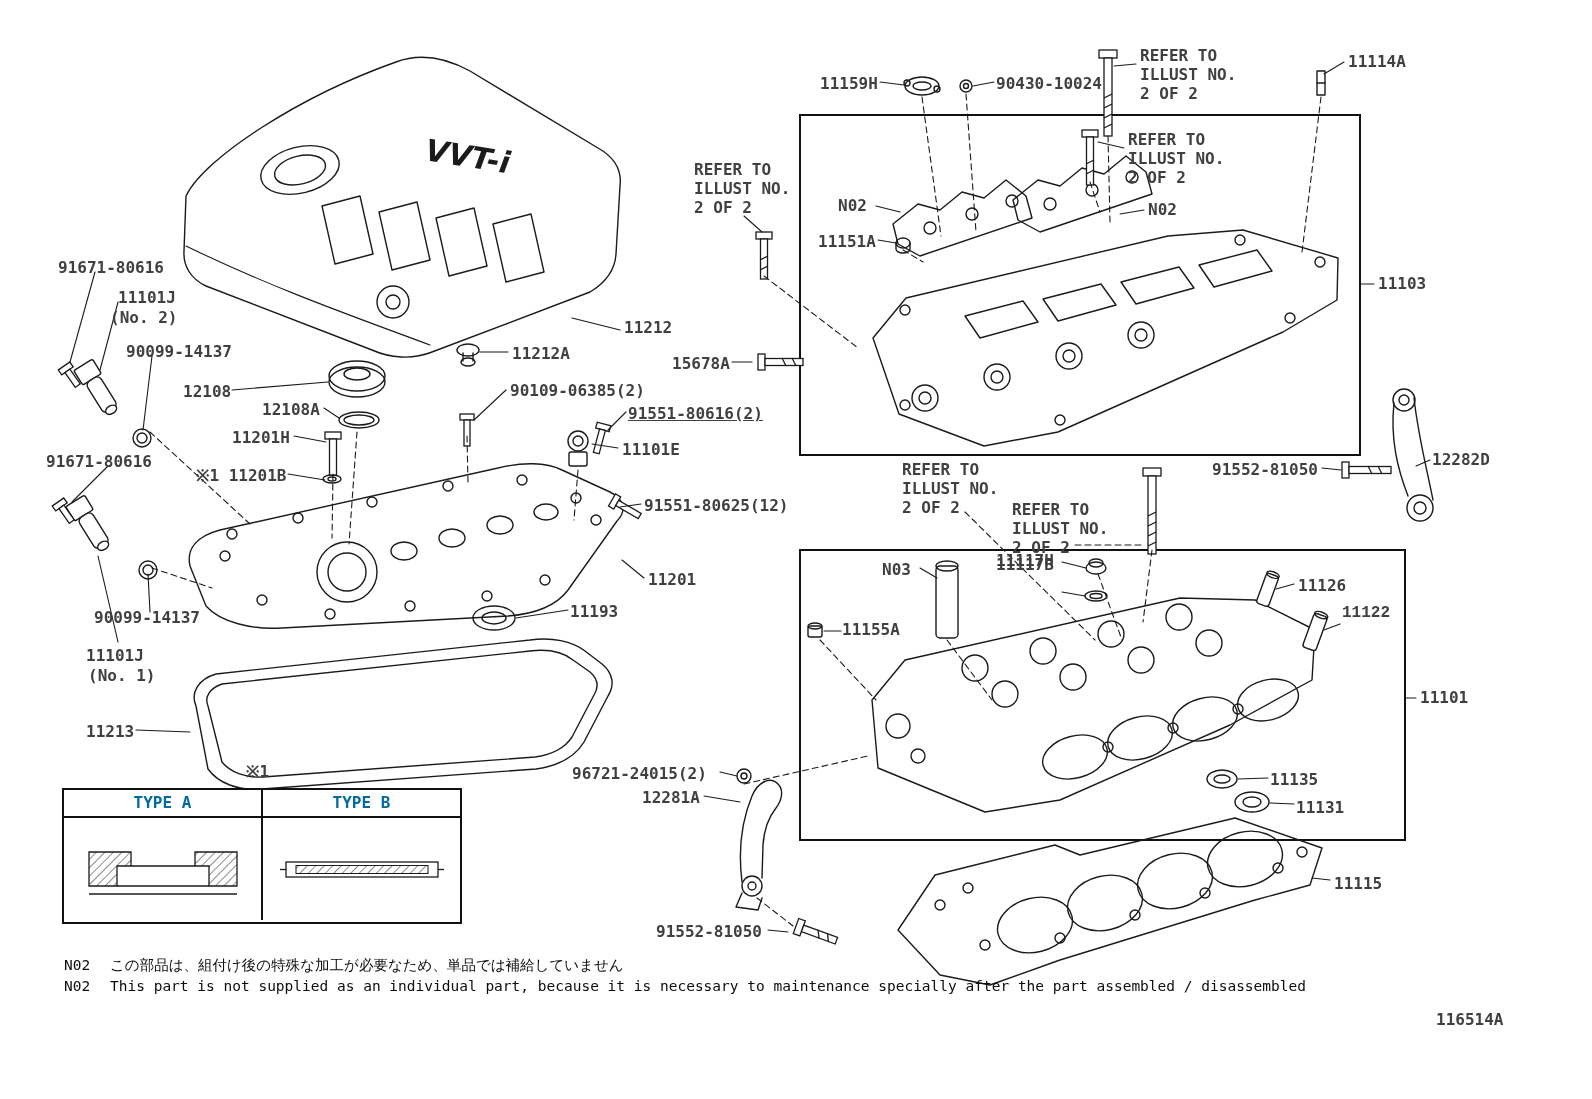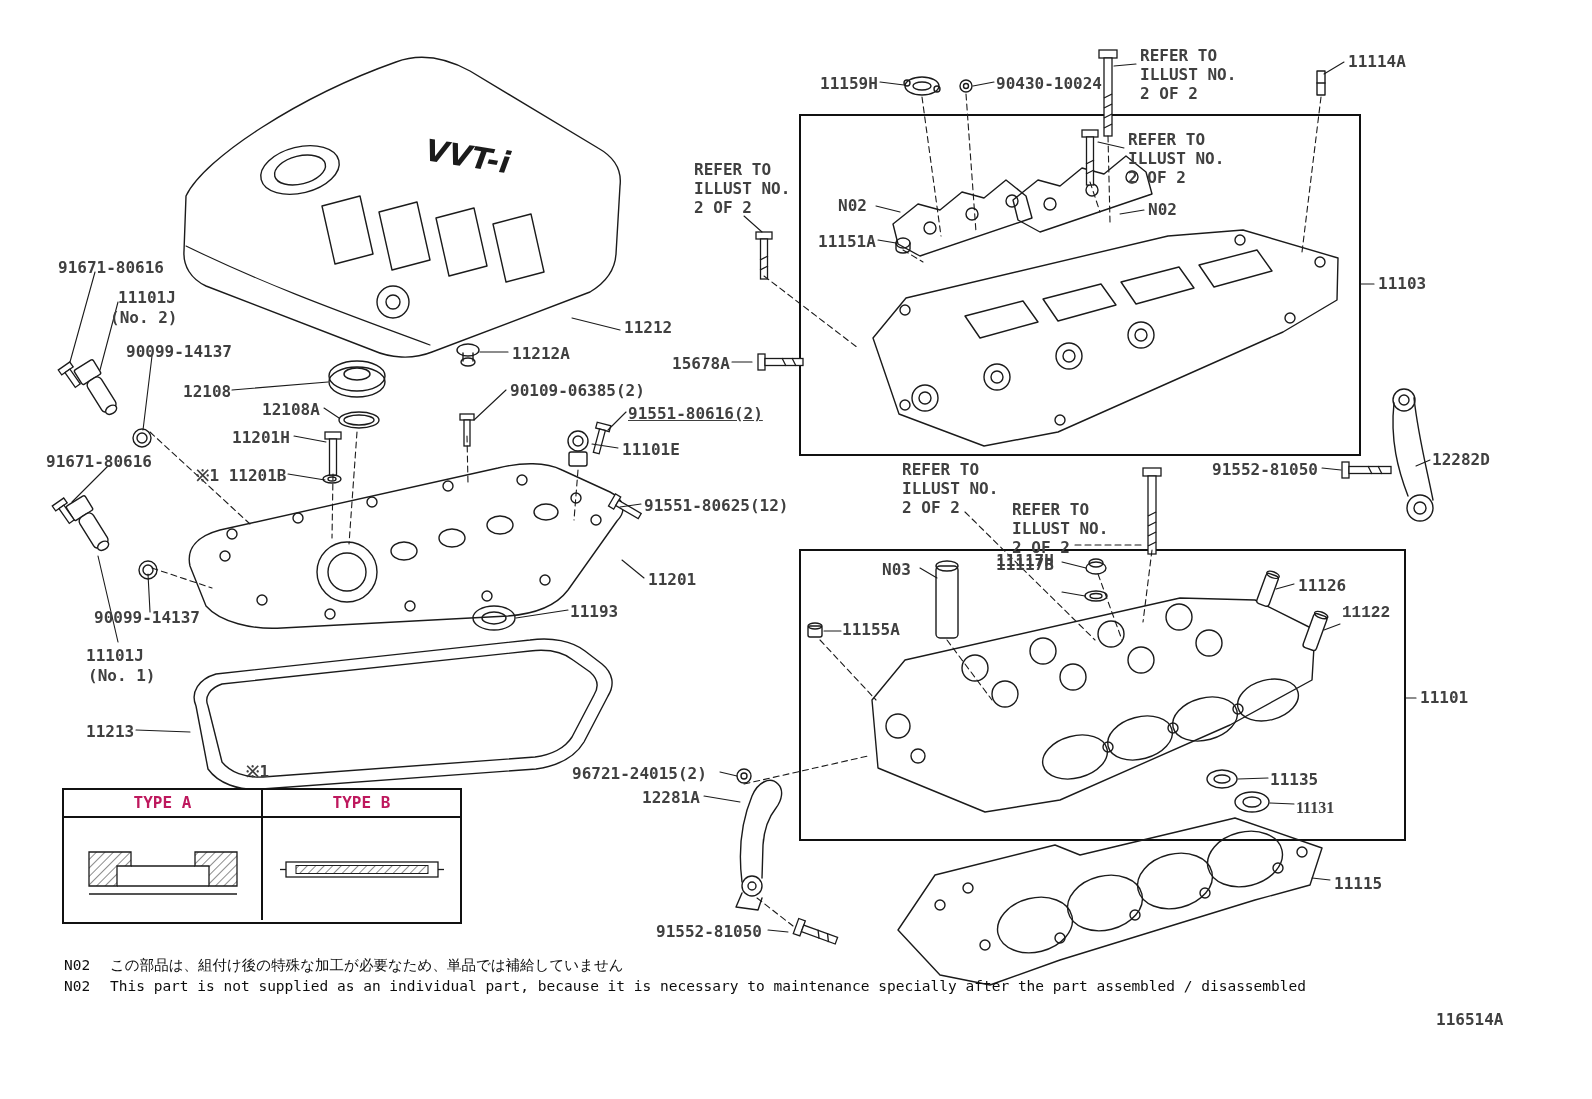--- a/index.html
+++ b/index.html
@@ -11,21 +11,21 @@
   .box{fill:none;stroke:#111;stroke-width:2;}
   .dash{stroke-dasharray:6 4;}
   .fw{fill:#ffffff;}
   .bolt rect,.bolt line{fill:#fff;stroke:#1b1b1b;stroke-width:1.3;}
   .covertext{font:italic 700 30px "DejaVu Sans",sans-serif;fill:#1b1b1b;stroke:none;}
   .label{position:absolute;font:700 16px "DejaVu Sans Mono","Liberation Mono",monospace;
          color:#404040;white-space:pre-line;line-height:1.2;}
   .type-table{position:absolute;left:62px;top:788px;width:396px;height:132px;border:2px solid #111;background:#fff;}
   .tt-head{display:flex;height:26px;border-bottom:2px solid #111;}
   .tt-head .tt-cell{flex:1;text-align:center;font:700 16px "DejaVu Sans Mono","Liberation Mono",monospace;
-        line-height:26px;color:#be185d;}
+        line-height:26px;color:#0369a1;}
   .tt-body{display:flex;height:102px;}
   .tt-body .tt-cell{flex:1;display:flex;align-items:center;justify-content:center;}
   .tt-head .tt-cell:first-child,.tt-body .tt-cell:first-child{border-right:2px solid #111;}
   .notes{position:absolute;left:64px;top:956px;}
   .note-line{height:22px;font:14.5px "DejaVu Sans Mono","DejaVu Sans","Liberation Sans",sans-serif;color:#0d0d0d;white-space:pre;}
   .note-code{display:inline-block;width:46px;}
 </style>
 </head>
 <body>
 
@@ -448,21 +448,21 @@
 ILLUST NO.
 2 OF 2</div>
       <div class="label" style="left: 882px; top: 560px;">N03</div>
       <div class="label" style="left: 996px; top: 555px;">11117B</div>
       <div class="label" style="left: 996px; top: 551px;">11117H</div>
       <div class="label" style="left: 1298px; top: 576px;">11126</div>
       <div class="label" style="left: 1342px; top: 604px; font-family: Liberation Mono, monospace;">11122</div>
       <div class="label" style="left: 842px; top: 620px;">11155A</div>
       <div class="label" style="left: 1420px; top: 688px;">11101</div>
       <div class="label" style="left: 1270px; top: 770px;">11135</div>
-      <div class="label" style="left: 1296px; top: 798px; font-family: Liberation Serif, serif;">11131</div>
+      <div class="label" style="left: 1296px; top: 798px;">11131</div>
       <div class="label" style="left: 1334px; top: 874px;">11115</div>
       <div class="label" style="left: 246px; top: 762px;">※1</div>
       <div class="label" style="left: 1436px; top: 1010px;">116514A</div>
     </div>
 
   <div class="type-table">
     <div class="tt-head">
       <div class="tt-cell">TYPE A</div>
       <div class="tt-cell">TYPE B</div>
     </div>

